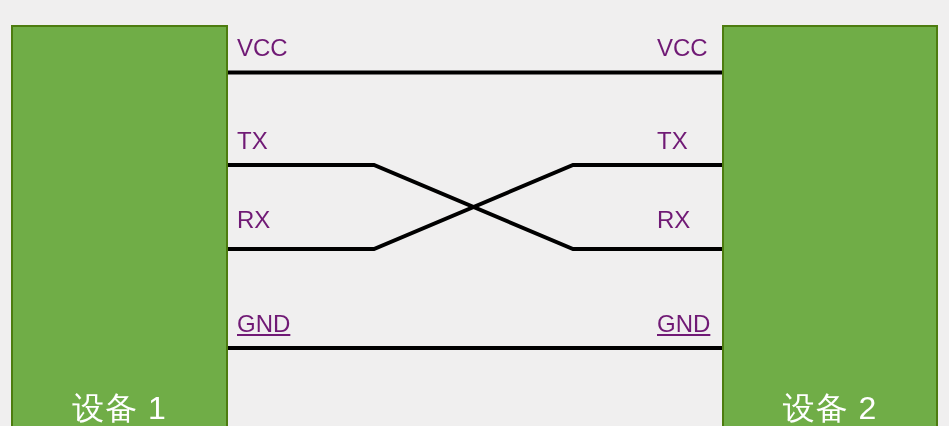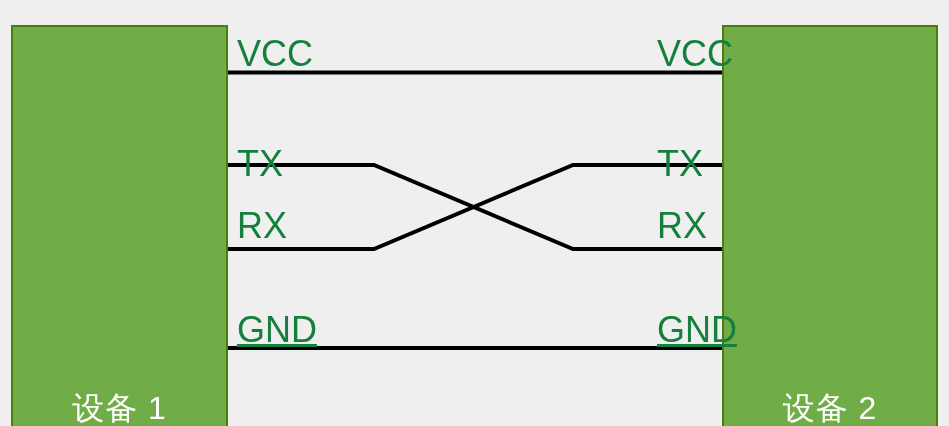--- a/index.html
+++ b/index.html
@@ -42,29 +42,29 @@
     pointer-events: none;
   }
   .wire {
     stroke: #000000;
     stroke-width: 4;
     fill: none;
     stroke-linejoin: miter;
   }
   .pin {
     position: absolute;
-    font-size: 36px;
+    font-size: 24px;
     line-height: 1;
-    color: #15803d;
+    color: #701a75;
     white-space: nowrap;
   }
   .pin.left  { left: 237px; }
   .pin.right { left: 657px; }
   .pin.row-vcc { top: 36px;  }
-  .pin.row-tx  { top: 146px; }
+  .pin.row-tx  { top: 129px; }
   .pin.row-rx  { top: 208px; }
   .pin.row-gnd { top: 312px; text-decoration: underline; }
 </style>
 </head>
 <body>
 
 <div class="stage">
 
   <div class="device device1">
     <span class="device-label">设备 1</span>

